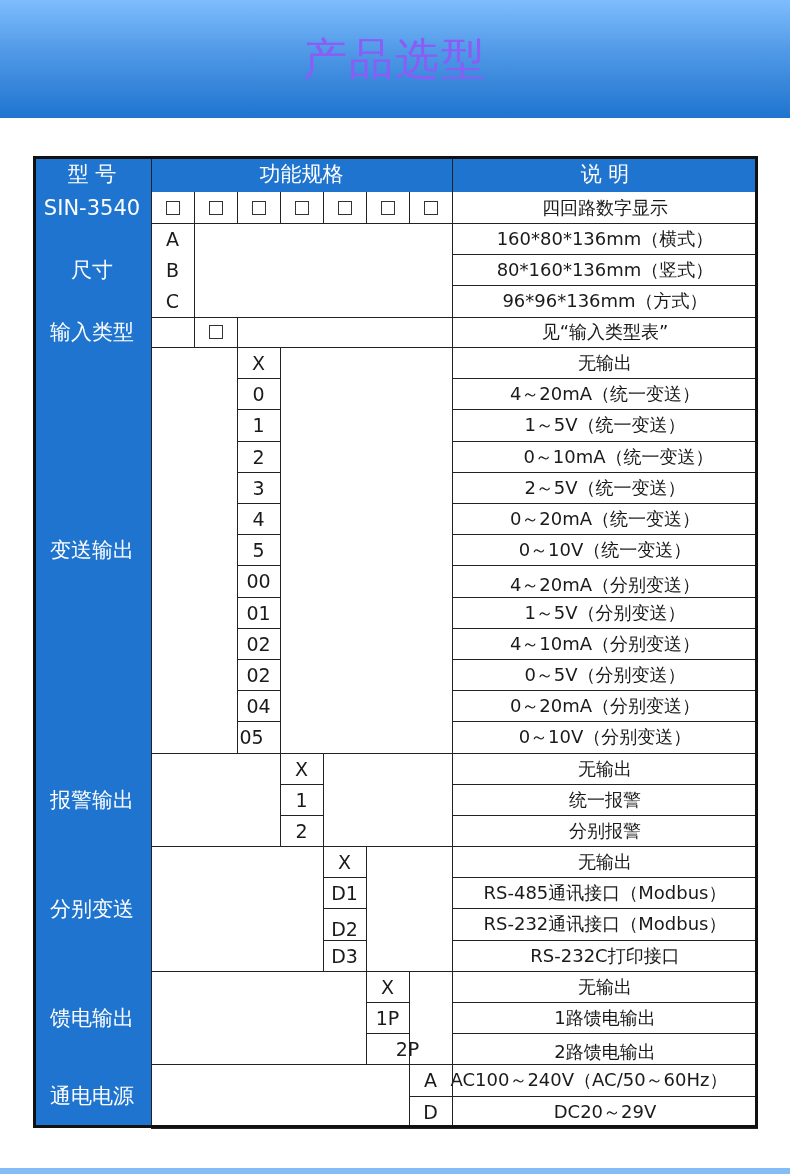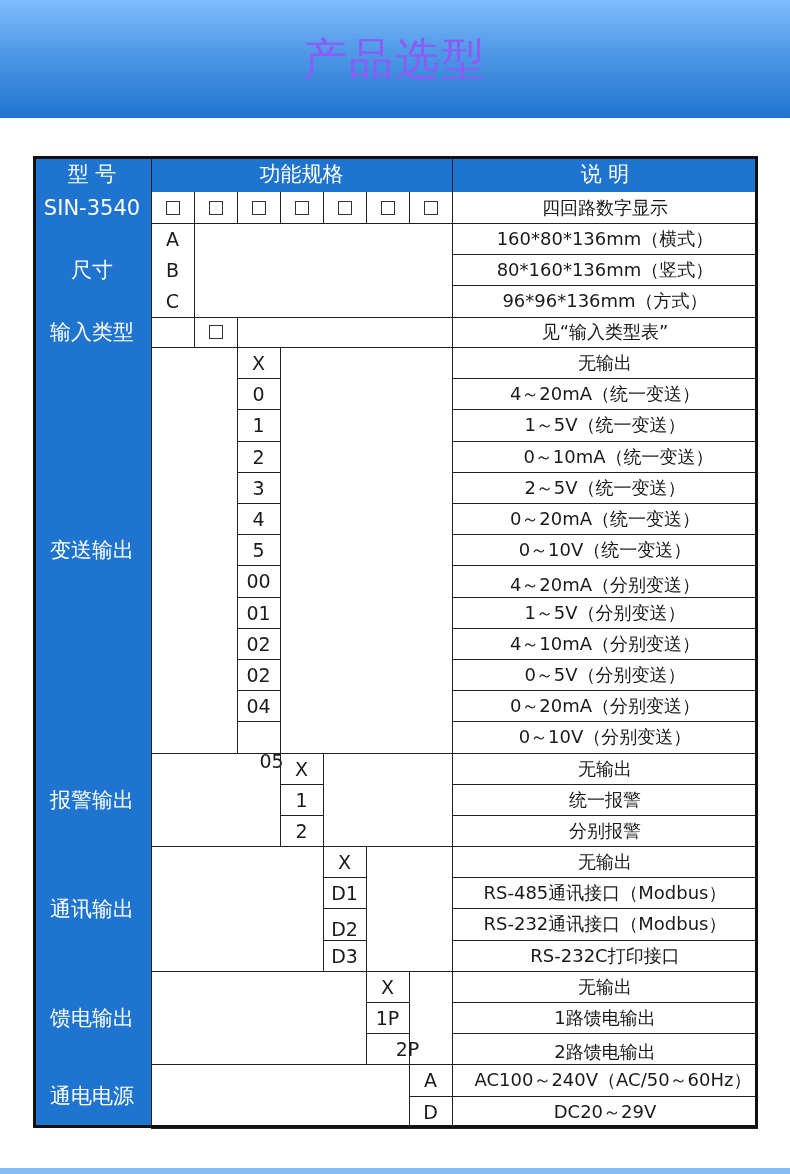--- a/index.html
+++ b/index.html
@@ -210,21 +210,21 @@
 <div class="hl" style="left: 237px; width: 43px; top: 690px;"></div>
 <div class="hl" style="left: 452px; width: 306px; top: 690px;"></div>
 <div class="c code" style="left: 237px; top: 690px; width: 43px; height: 31px;">
     <span>04</span>
   </div>
 <div class="c desc" style="left: 452px; top: 690px; width: 306px; height: 31px;">
     <span>0～20mA（分别变送）</span>
   </div>
 <div class="hl" style="left: 237px; width: 43px; top: 721px;"></div>
 <div class="hl" style="left: 452px; width: 306px; top: 721px;"></div>
-<div class="c code" style="left: 250px; top: 721px; width: 43px; height: 32px; margin-top: 24px;">
+<div class="c code" style="left: 230px; top: 721px; width: 43px; height: 32px;">
     <span>05</span>
   </div>
 <div class="c desc" style="left: 452px; top: 721px; width: 306px; height: 32px;">
     <span>0～10V（分别变送）</span>
   </div>
 <div class="vl" style="left: 237px; top: 347px; height: 406px;"></div>
 <div class="vl" style="left: 280px; top: 347px; height: 406px;"></div>
 <div class="vl" style="left: 452px; top: 347px; height: 406px;"></div>
 <div class="hl" style="left: 151px; width: 607px; top: 753px;"></div>
 <div class="c blue" style="left: 33px; top: 753px; width: 118px; height: 93px;">
@@ -250,21 +250,21 @@
     <span>2</span>
   </div>
 <div class="c desc" style="left: 452px; top: 815px; width: 306px; height: 31px;">
     <span>分别报警</span>
   </div>
 <div class="vl" style="left: 280px; top: 753px; height: 93px;"></div>
 <div class="vl" style="left: 323px; top: 753px; height: 93px;"></div>
 <div class="vl" style="left: 452px; top: 753px; height: 93px;"></div>
 <div class="hl" style="left: 151px; width: 607px; top: 846px;"></div>
 <div class="c blue" style="left: 33px; top: 846px; width: 118px; height: 125px;">
-    <span>通讯输出</span>
+    <span>分别变送</span>
   </div>
 <div class="c code" style="left: 323px; top: 846px; width: 43px; height: 31px;">
     <span>X</span>
   </div>
 <div class="c desc" style="left: 452px; top: 846px; width: 306px; height: 31px;">
     <span>无输出</span>
   </div>
 <div class="hl" style="left: 323px; width: 43px; top: 877px;"></div>
 <div class="hl" style="left: 452px; width: 306px; top: 877px;"></div>
 <div class="c code" style="left: 323px; top: 877px; width: 43px; height: 31px;">
@@ -321,21 +321,21 @@
 <div class="vl" style="left: 366px; top: 971px; height: 93px;"></div>
 <div class="vl" style="left: 409px; top: 971px; height: 93px;"></div>
 <div class="vl" style="left: 452px; top: 971px; height: 93px;"></div>
 <div class="hl" style="left: 151px; width: 607px; top: 1064px;"></div>
 <div class="c blue" style="left: 33px; top: 1064px; width: 118px; height: 64px;">
     <span>通电电源</span>
   </div>
 <div class="c code" style="left: 409px; top: 1064px; width: 43px; height: 32px;">
     <span>A</span>
   </div>
-<div class="c desc" style="left: 460px; top: 1064px; width: 306px; height: 32px;">
+<div class="c desc" style="left: 436px; top: 1064px; width: 306px; height: 32px;">
     <span>AC100～240V（AC/50～60Hz）</span>
   </div>
 <div class="hl" style="left: 409px; width: 43px; top: 1096px;"></div>
 <div class="hl" style="left: 452px; width: 306px; top: 1096px;"></div>
 <div class="c code" style="left: 409px; top: 1096px; width: 43px; height: 32px;">
     <span>D</span>
   </div>
 <div class="c desc" style="left: 452px; top: 1096px; width: 306px; height: 32px;">
     <span>DC20～29V</span>
   </div>

